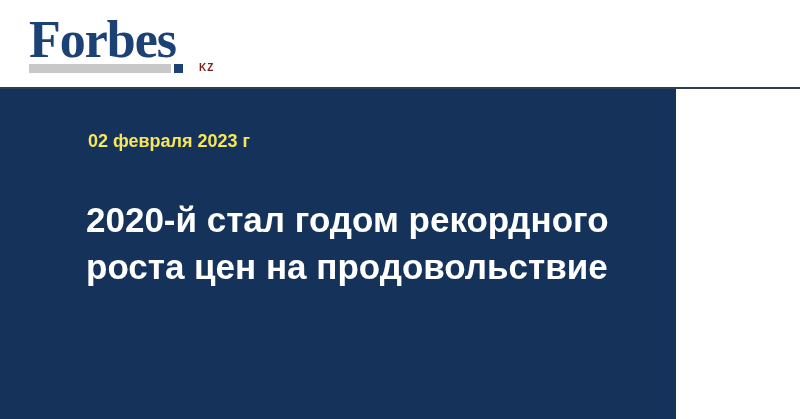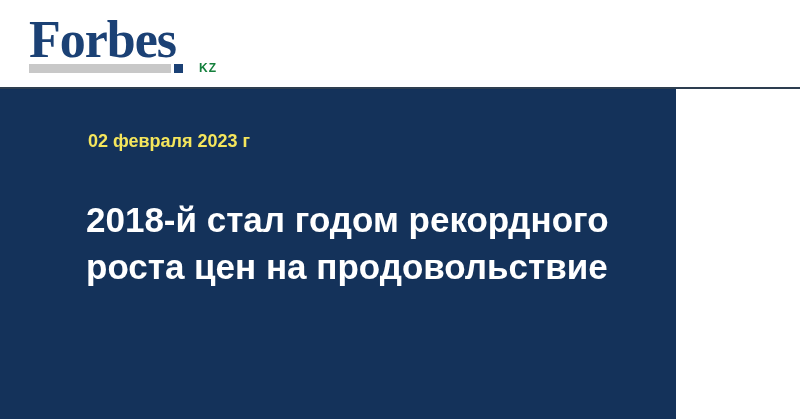--- a/index.html
+++ b/index.html
@@ -75,24 +75,24 @@
     width: 9px;
     height: 9px;
     background: #1b4175;
   }
   .logo-kz {
     position: absolute;
     left: 158px;
     top: 47px;
     font-family: "Liberation Sans", sans-serif;
     font-weight: 700;
-    font-size: 12px;
+    font-size: 10px;
     line-height: 14px;
     letter-spacing: 1px;
-    color: #15803d;
+    color: #7f1d1d;
     padding-left: 12px;
   }
 
   
   .hero {
     position: absolute;
     left: 0;
     top: 89px;
     width: 676px;
     height: 330px;
@@ -133,16 +133,16 @@
       <span class="logo-bar"></span>
       <span class="logo-square"></span>
       <span class="logo-kz">KZ</span>
     </a>
 
     <div class="header-rule"></div>
   </header>
 
   <section class="hero">
     <div class="article-date">02 февраля 2023 г</div>
-    <h1 class="article-title">2018-й стал годом рекордного роста цен на продовольствие</h1>
+    <h1 class="article-title">2020-й стал годом рекордного роста цен на продовольствие</h1>
   </section>
 
 </div>
 
 </body></html>

